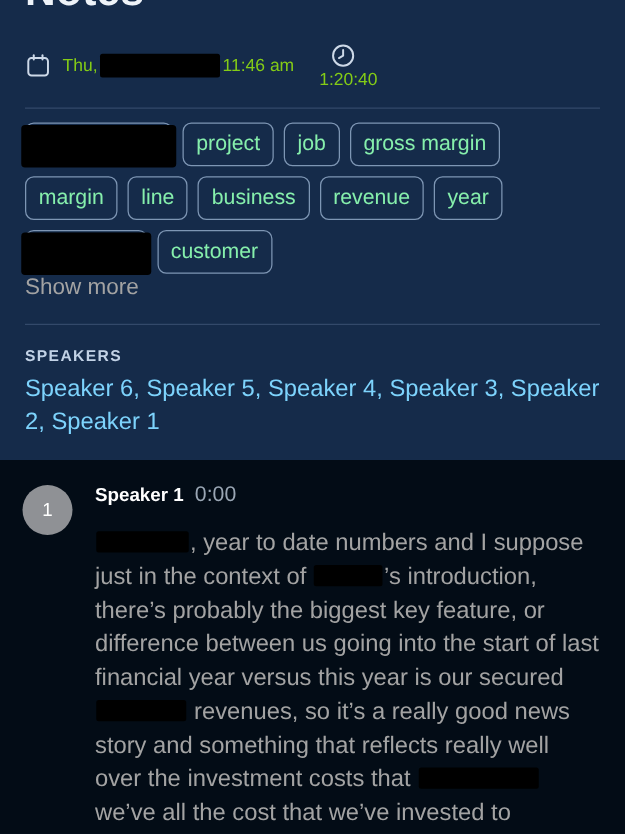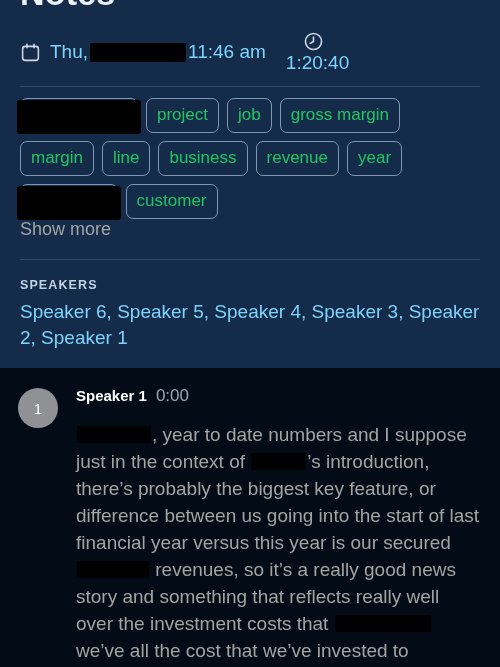--- a/index.html
+++ b/index.html
@@ -46,22 +46,22 @@
     letter-spacing: .2px;
     white-space: nowrap;
   }
 
   
   .info-row {
     display: flex;
     align-items: center;
     height: 46px;
     margin-top: 13px;
-    color: #7dd3fc;
-    font-size: 19px;
+    color: #84cc16;
+    font-size: 14px;
   }
   .info-item { display: flex; align-items: center; }
   .info-item + .info-item { margin-left: 20px; flex-direction: column; }
 
   .ico { flex: 0 0 auto; display: block; margin-right: 9px; }
   .ico svg { display: block; }
 
   .info-text { white-space: nowrap; }
 
   .redact {
@@ -91,21 +91,21 @@
   
   .chips {
     display: flex;
     flex-wrap: wrap;
     gap: 8px 8px;
     margin-top: 11px;
   }
   .chip {
     border: 1.4px solid #7e96b4;
     border-radius: 7px;
-    color: #22c55e;
+    color: #86efac;
     font-size: 17px;
     line-height: 1;
     padding: 7px 10px 9px;
     white-space: nowrap;
     background: transparent;
     position: relative;
   }
   .chip.redacted::after {
     content: "";
     position: absolute;

